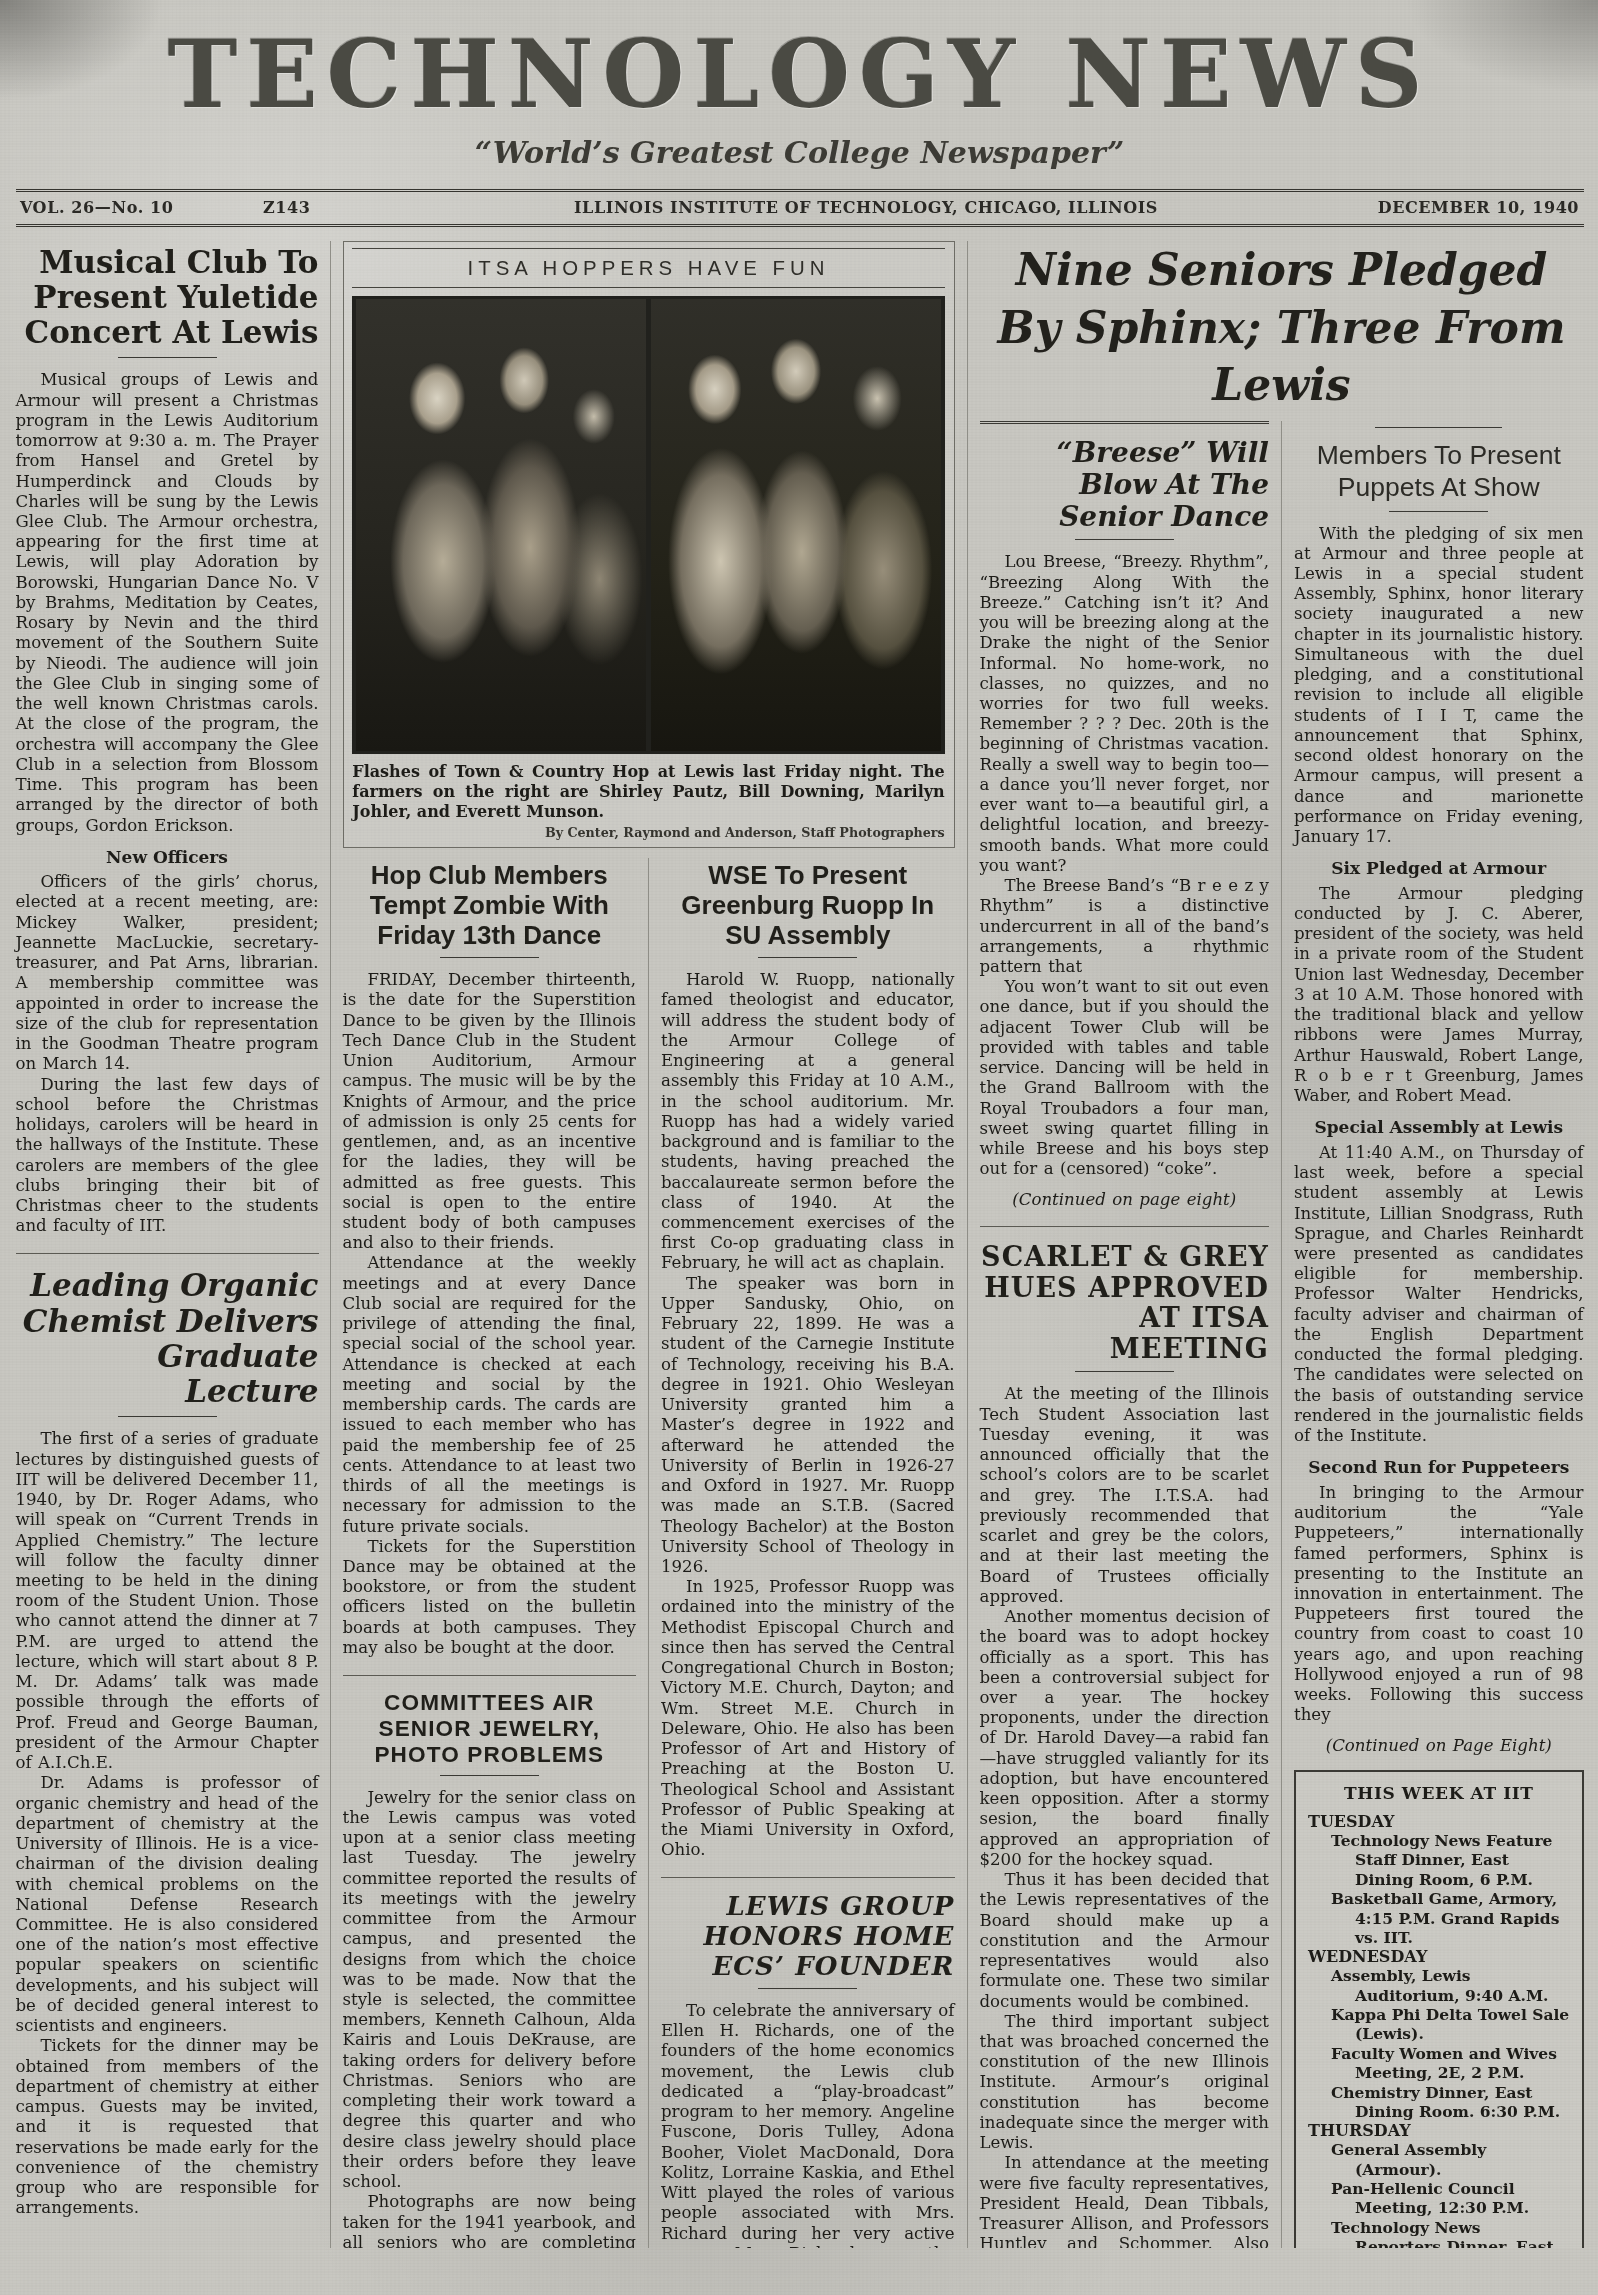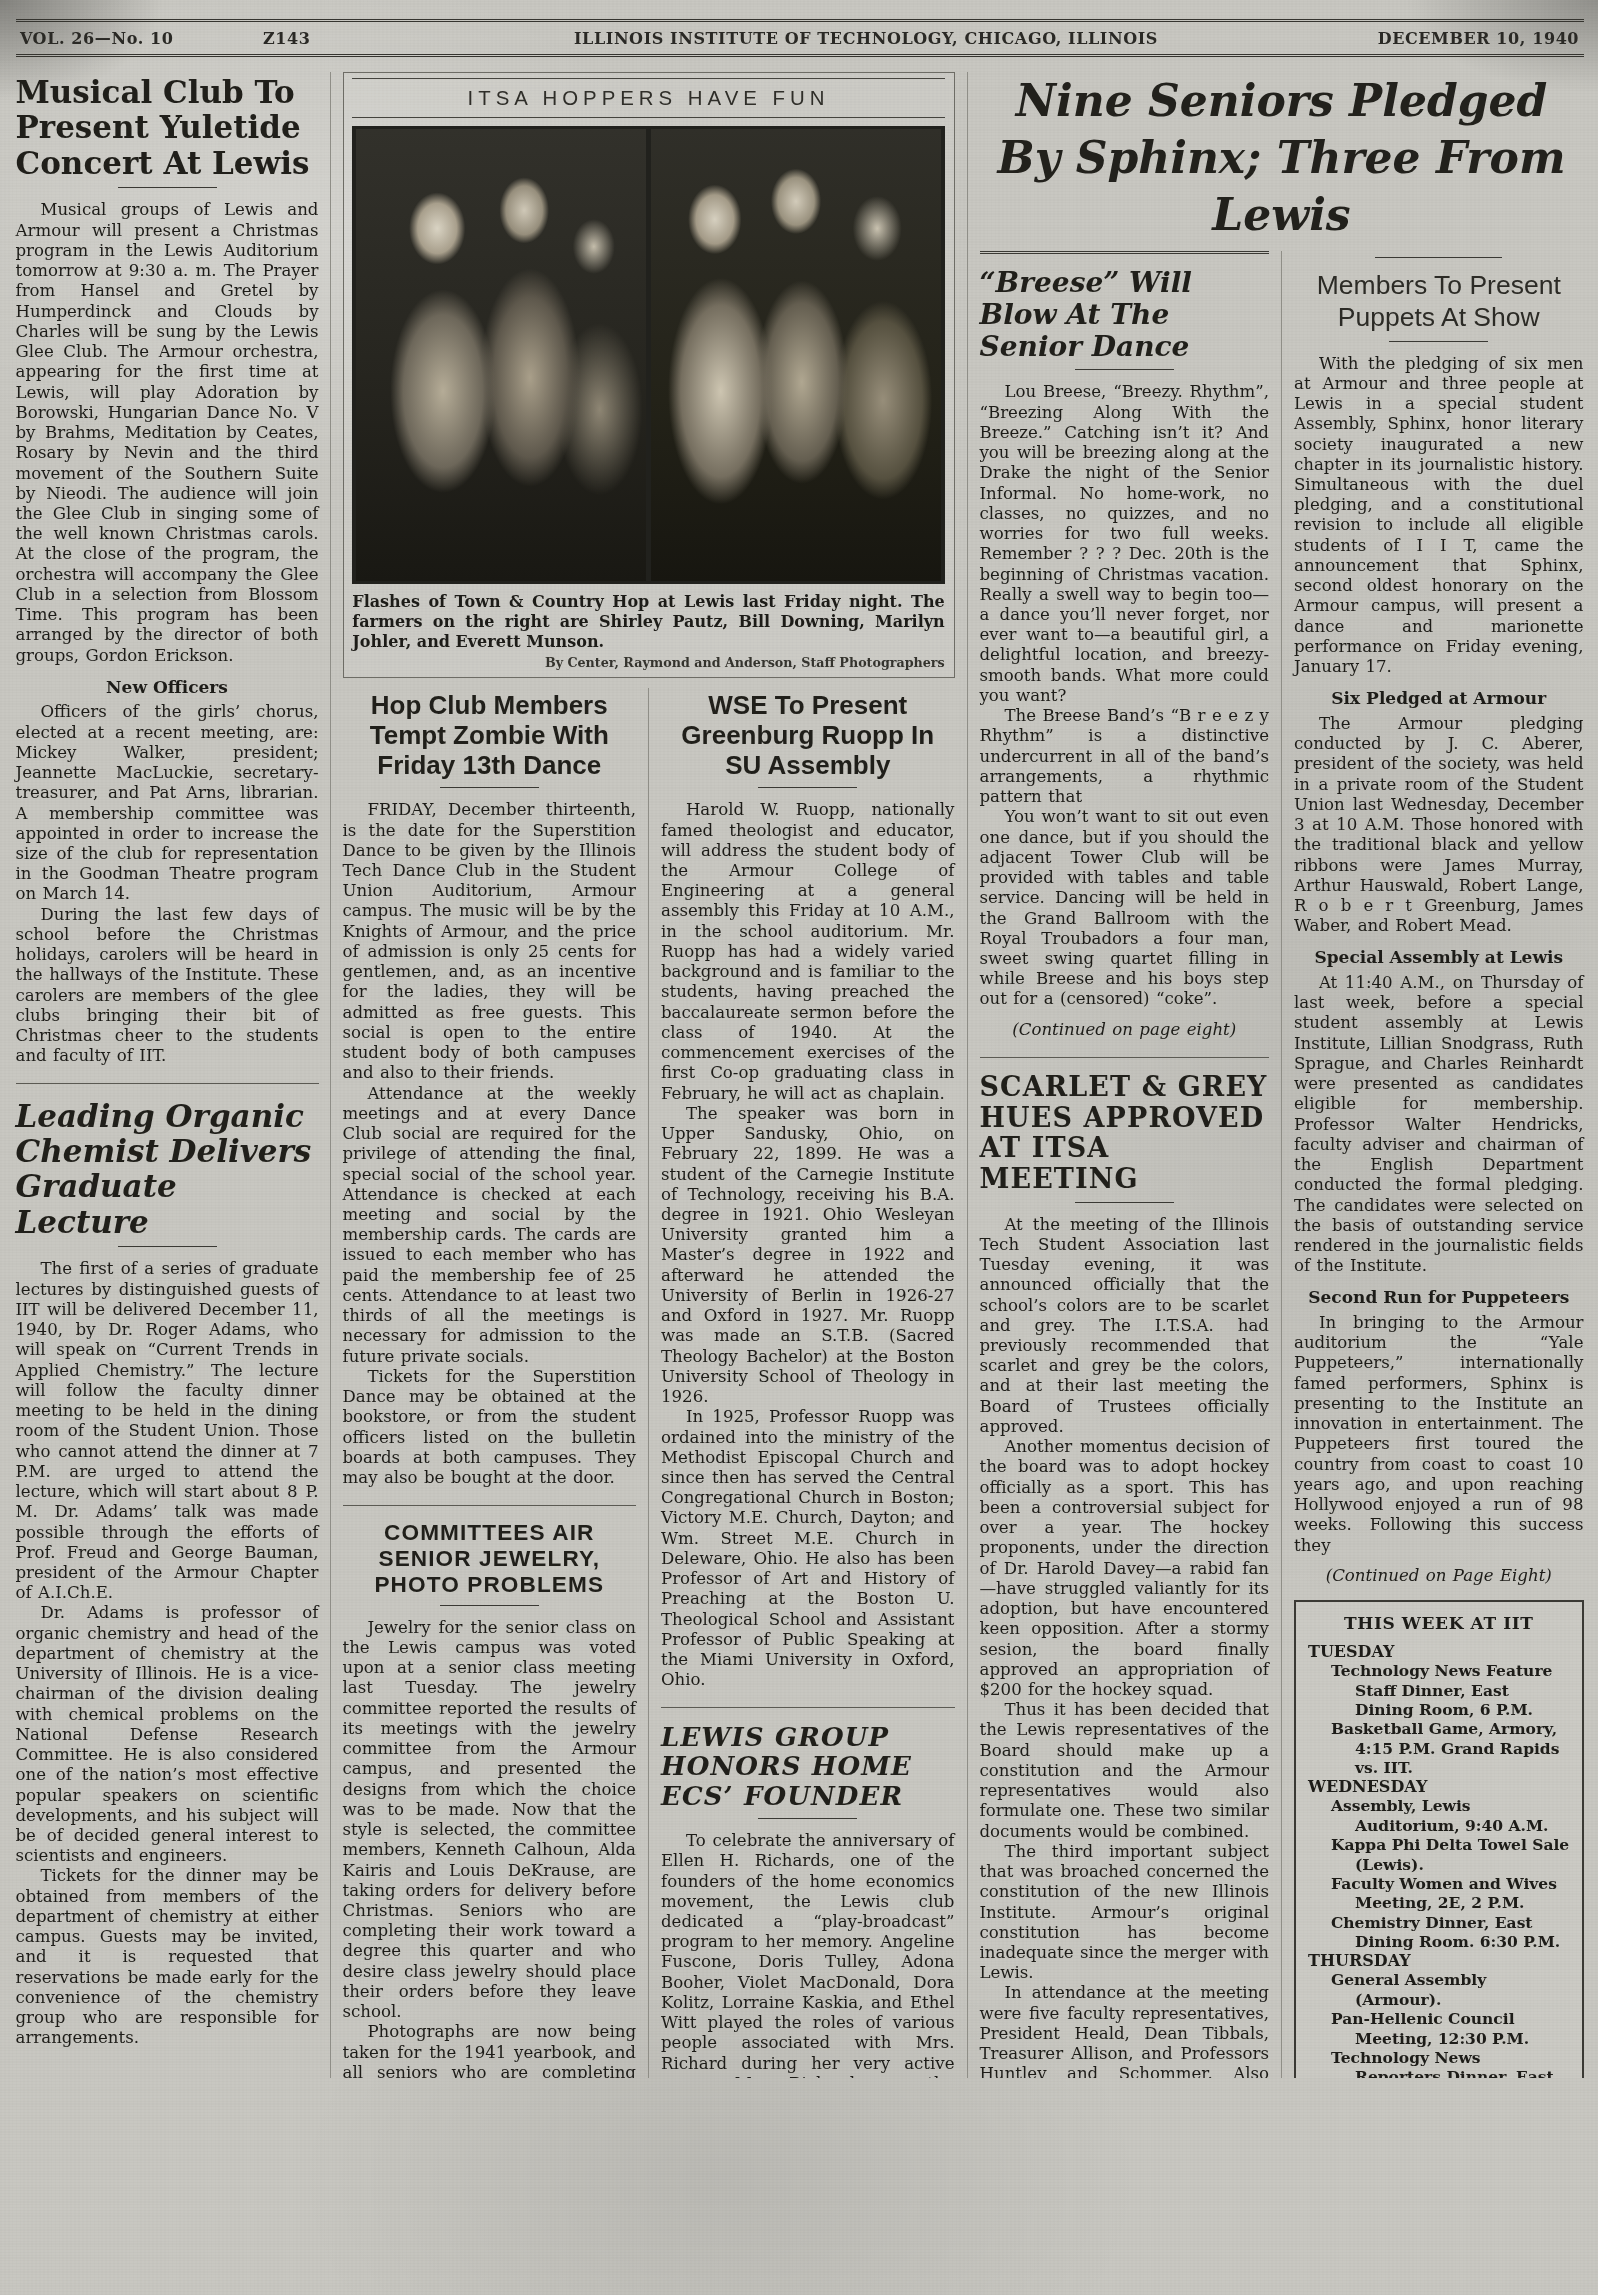--- a/index.html
+++ b/index.html
@@ -42,21 +42,21 @@
   
   .content { display:flex; padding:14.4px 15.5px 0; height:2021px; overflow:hidden; }
   .col1 { width:314px; padding-right:11px; }
   .mid  { width:638px; padding:0 12px; border-left:0.6px solid #8f8e87; border-right:0.6px solid #8f8e87; }
   .right{ flex:1; padding-left:12px; }
   .two-cols { display:flex; }
   .two-cols > .subcol { flex:1; min-width:0; }
   .two-cols > .subcol + .subcol { border-left:0.6px solid #8f8e87; margin-left:12px; padding-left:12px; }
   
   h2,h3 { color:#201f1a; }
-  .h-serif { font-family:"DejaVu Serif",serif; font-weight:bold; font-size:31px; line-height:1.14; text-align:left; margin:3.3px 0 2.2px; }
+  .h-serif { font-family:"DejaVu Serif",serif; font-weight:bold; font-size:31px; line-height:1.14; text-align:right; margin:3.3px 0 2.2px; }
   .h-italic { font-style:italic; }
   .h-sans { font-family:"Liberation Sans",sans-serif; font-weight:bold; font-size:26px; line-height:1.15; text-align:center; margin:3.3px 0 2.2px; }
   .h-sans-light { font-family:"Liberation Sans",sans-serif; font-weight:normal; font-size:26.5px; line-height:1.2; text-align:center; margin:3.3px 0 2.2px; color:#2c2b26; }
   .h-caps { letter-spacing:1.1px; }
   .main-headline {
     font-size:44px; font-weight:bold; font-style:italic; text-align:center; line-height:1.3;
     margin:0 0 7.7px; color:#22211c;
   }
   .rule-short { width:127px; border:0; border-top:1.7px solid #3a3934; margin:6.6px auto 12px; }
   .rule-short.thin { border-top-width:1.1px; width:99px; }
@@ -104,20 +104,24 @@
   .sched-title { text-align:center; font-weight:bold; font-size:17px; letter-spacing:0.6px; margin:0 0 8.8px; }
   .sched-day { font-weight:bold; font-size:16px; margin-top:0; }
   .sched-item { font-weight:bold; font-size:15.5px; line-height:1.25; padding-left:47px; text-indent:-24px; }
   .right-cols .col4 { border-top:3.3px double #3a3934; padding-top:10px; }
 </style>
 </head>
 <body>
 
 <div class="page">
 
+  <header class="masthead">
+    <h1 class="masthead-title">TECHNOLOGY NEWS</h1>
+    <p class="masthead-sub">“World’s Greatest College Newspaper”</p>
+  </header>
 
   <div class="dateline">
     <span class="dl-vol">VOL. 26—No. 10</span>
     <span class="dl-code">Z143</span>
     <span class="dl-center">ILLINOIS INSTITUTE OF TECHNOLOGY, CHICAGO, ILLINOIS</span>
     <span class="dl-date">DECEMBER 10, 1940</span>
   </div>
 
   <main class="content">
 

